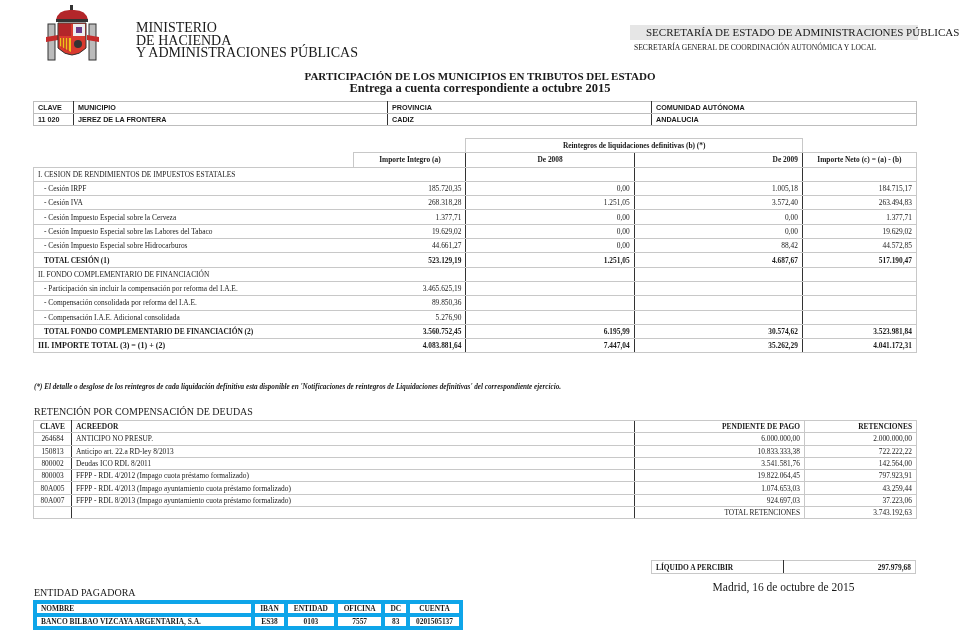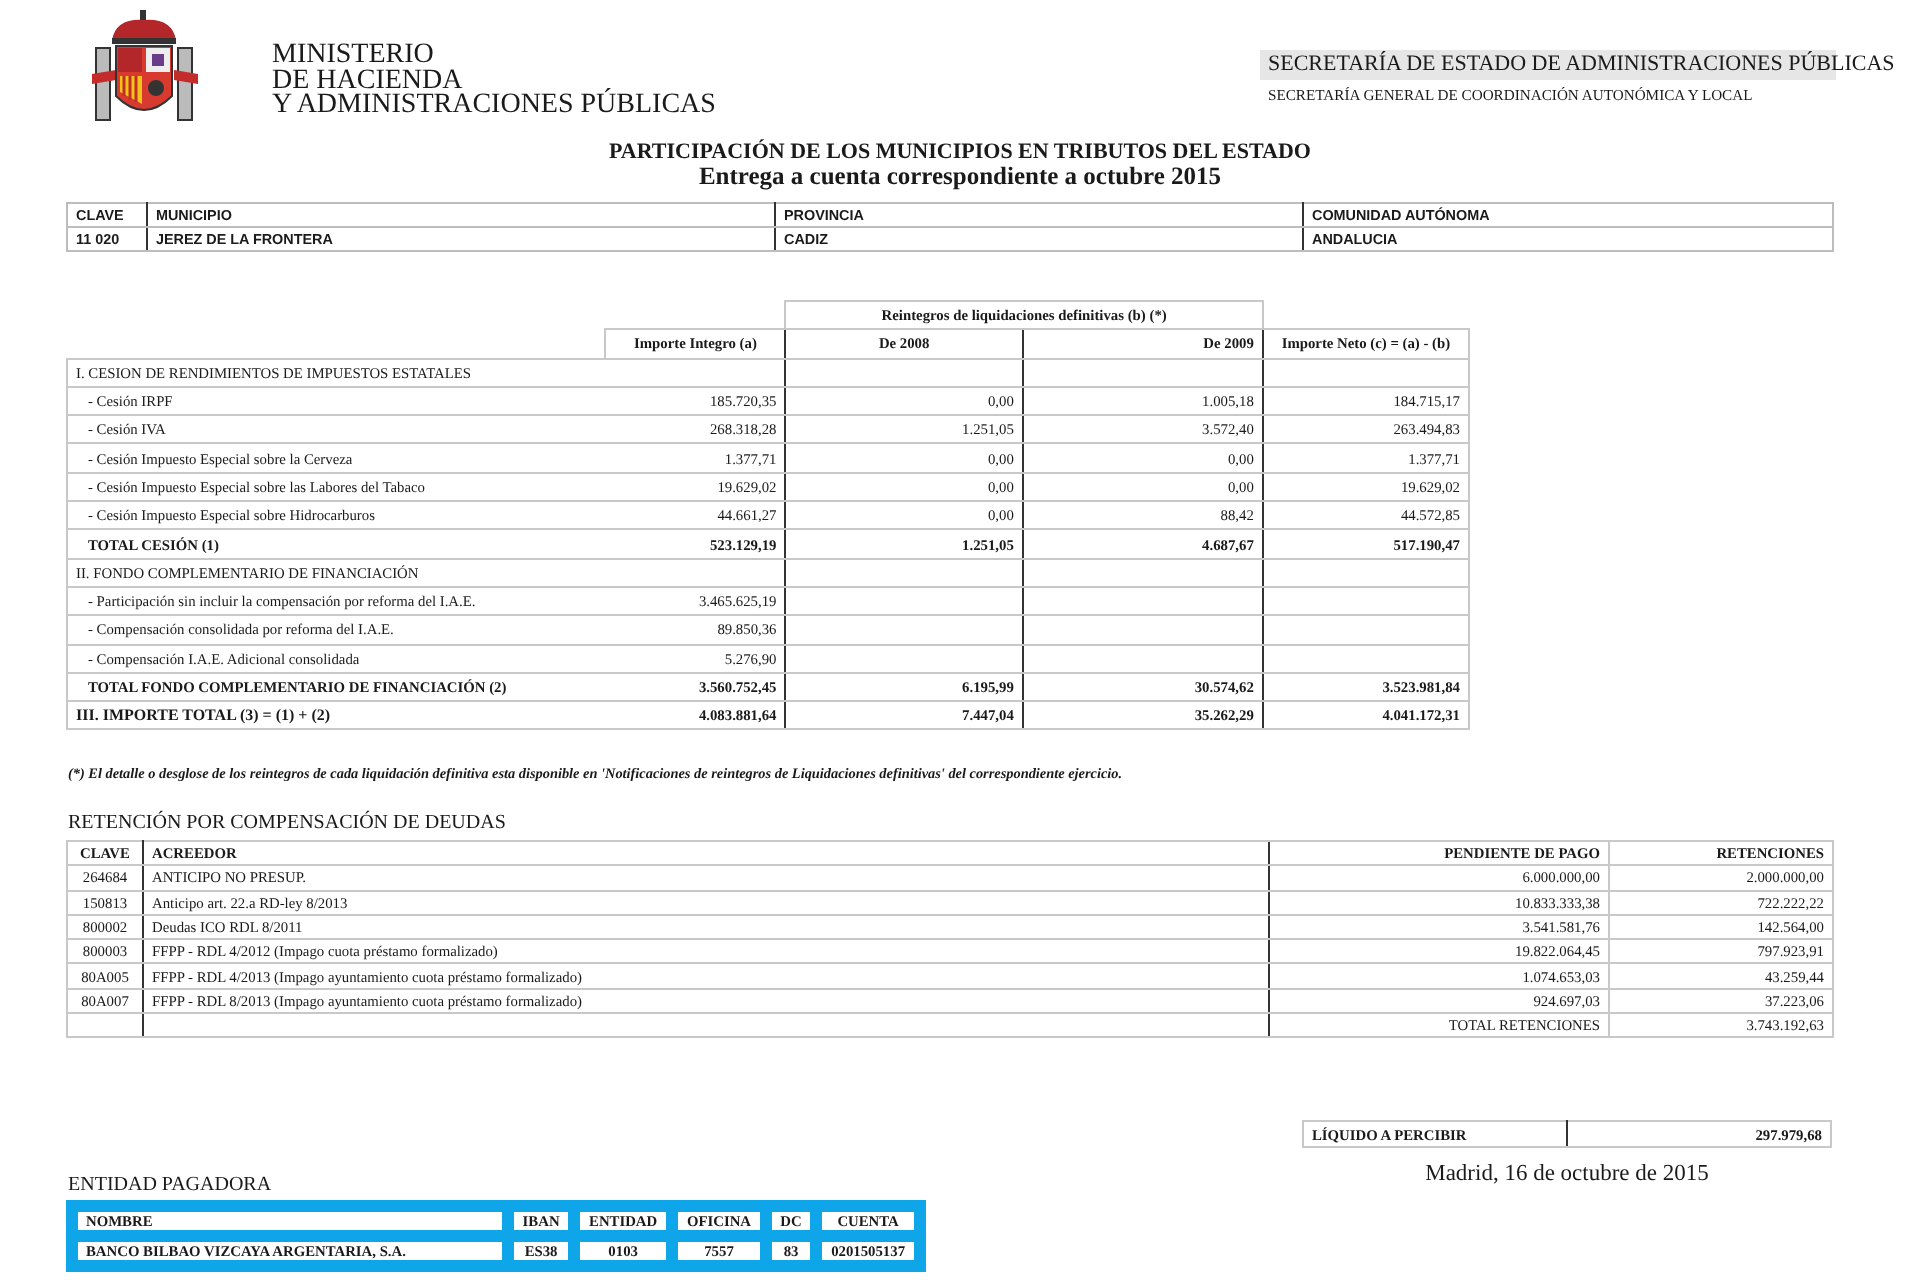--- a/index.html
+++ b/index.html
@@ -6,35 +6,35 @@
   html, body { margin: 0; padding: 0; }
   body {
     width: 960px; height: 640px; background: #ffffff; position: relative; overflow: hidden;
     font-family: "Liberation Serif", "DejaVu Serif", serif; color: #1a1a1a;
   }
   .abs { position: absolute; }
   
   .logo { left: 46px; top: 4px; width: 56px; height: 60px; }
   .ministry { left: 116px; top: 22px; font-size: 14px; line-height: 12.5px; margin-left: 20px; }
   .sec-box { left: 630px; top: 25px; width: 288px; height: 15px; background: #e6e6e6;
-    font-size: 11px; line-height: 15px; padding-left: 4px; white-space: nowrap; }
+    font-size: 11px; line-height: 15px; padding-left: 16px; white-space: nowrap; }
   .sec-sub { left: 634px; top: 43px; font-size: 7.6px; white-space: nowrap; }
   .title1 { left: 0; width: 960px; top: 70px; text-align: center; font-weight: bold; font-size: 11px; }
   .title2 { left: 0; width: 960px; top: 81px; text-align: center; font-weight: bold; font-size: 12.5px; }
 
   table { border-collapse: collapse; font-size: 7.4px; }
   td, th { padding: 0 4px; white-space: nowrap; }
 
   
   .muni { left: 33px; top: 101px; width: 884px; }
   .muni td { height: 12px; border: 1px solid #bdbdbd; font-weight: bold; font-family: "Liberation Sans Narrow", "Liberation Sans", sans-serif; font-size: 7.2px; }
   .muni td.thick { border-right: 1.5px solid #333; }
 
   
-  .main { left: 33px; top: 138px; width: 702px; margin-top: 12px; }
+  .main { left: 33px; top: 138px; width: 884px; }
   .main td { height: 14.3px; border-top: 1px solid #c8c8c8; border-bottom: 1px solid #c8c8c8; }
   .main td.lbl { border-left: 1px solid #c8c8c8; width: 320px; }
   .main td.num { text-align: right; border-right: 1.5px solid #333; }
   .main td.last { border-right: 1px solid #c8c8c8; }
   .main .hdr td { font-weight: bold; text-align: center; }
   .main .blank { border: none !important; }
   .main tr.bold td { font-weight: bold; }
   .main td.indent { padding-left: 10px; }
   .footnote { left: 34px; top: 383px; font-size: 7.2px; font-weight: bold; font-style: italic; white-space: nowrap; }
 
@@ -51,21 +51,21 @@
   
   .liq { left: 651px; top: 560px; width: 265px; }
   .liq td { height: 13px; border: 1px solid #c8c8c8; font-weight: bold; }
   .liq td.l { width: 132px; border-right: 1.5px solid #333; }
   .liq td.r { text-align: right; }
   .date { left: 651px; top: 581px; width: 265px; text-align: center; font-size: 11.5px; }
 
   
   .ent-title { left: 34px; top: 587px; font-size: 10px; }
   .ent { left: 33px; top: 600px; width: 430px; }
-  .ent td { height: 12.5px; border: 6px solid #0ea5e9; font-weight: bold; text-align: center; }
+  .ent td { height: 12.5px; border: 4px solid #0ea5e9; font-weight: bold; text-align: center; }
   .ent td.n { text-align: left; width: 218px; border-right: 1.5px solid #333; }
 </style>
 </head>
 <body>
 
 <div class="abs logo">
   <svg width="56" height="60" viewBox="0 0 56 60">
     <rect x="24" y="1" width="3" height="6" fill="#333"></rect>
     <path d="M10 16 Q12 5 26 6 Q40 5 42 16 Z" fill="#b3262a"></path>
     <rect x="10" y="15" width="32" height="3" fill="#333"></rect>

